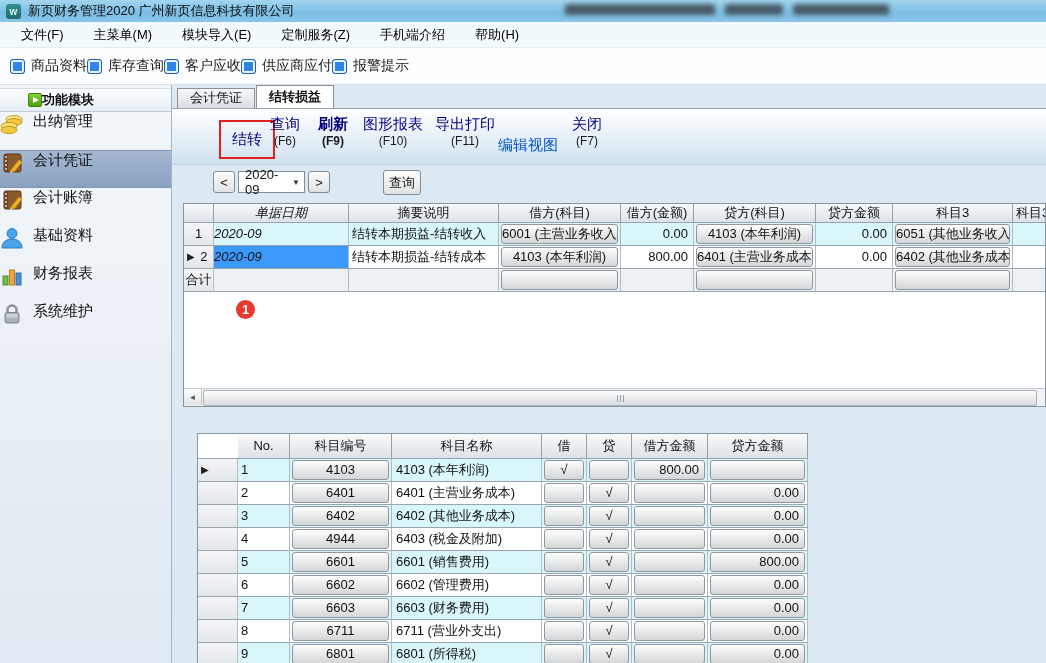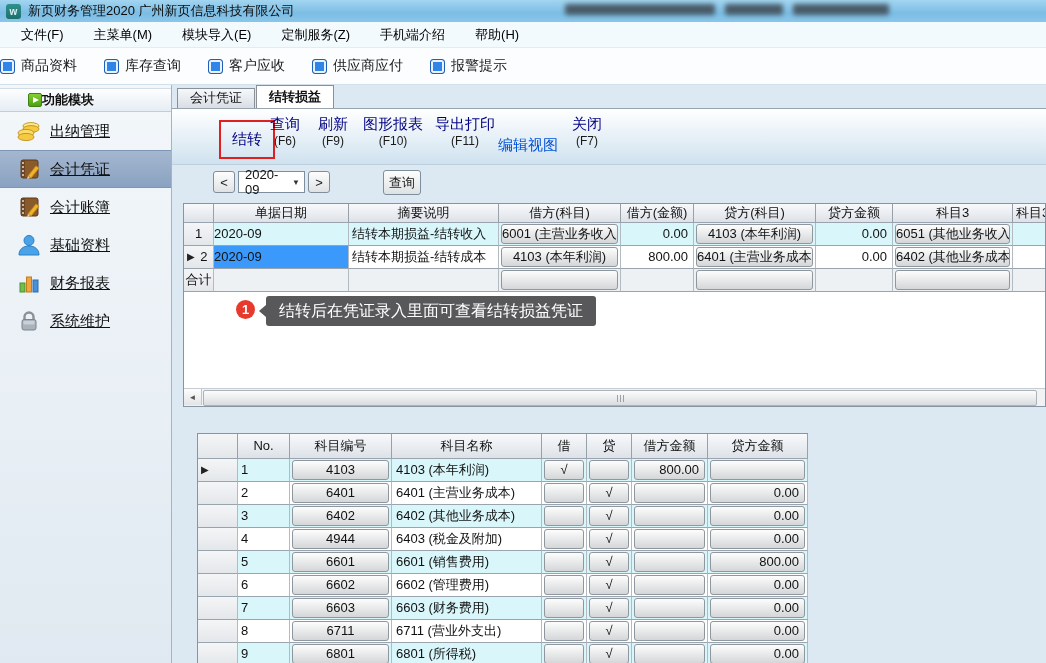--- a/index.html
+++ b/index.html
@@ -13,36 +13,36 @@
     color:#d8f2f3;font-size:10px;font-weight:bold;display:flex;align-items:center;justify-content:center;}
   .title-text{margin-left:7px;font-size:13px;color:#0b0b0b;}
   .blur-strip{position:absolute;left:565px;top:4px;height:12px;display:flex;gap:10px;filter:blur(2.6px);opacity:.78;}
   .blur-strip i{display:block;height:11px;background:#383d43;border-radius:2px;}
   
   .menubar{position:absolute;top:22px;left:0;width:100%;height:26px;background:#f3fafd;
     border-bottom:1px solid #e2ecf2;display:flex;align-items:center;padding-left:6px;box-sizing:border-box;}
   .menu-item{padding:0 15px;font-size:13px;color:#000;}
   
   .quickbar{position:absolute;top:48px;left:0;width:100%;height:37px;background:#fbfdff;
-    border-bottom:1px solid #d3dfe8;display:flex;align-items:center;gap:27px;box-sizing:border-box;}
+    border-bottom:1px solid #d3dfe8;display:flex;align-items:center;padding-left:10px;box-sizing:border-box;}
   .quick-item{display:flex;align-items:center;gap:6px;font-size:14px;color:#1a1a1a;}
   .quick-icon{width:13px;height:13px;border-radius:3px;background:#2f86e8;border:1px solid #1f5fb8;
     box-shadow:inset 0 0 0 2px rgba(255,255,255,.9);}
   
   .bodyarea{position:absolute;top:85px;left:0;right:0;bottom:0;}
   .sidebar{position:absolute;top:0;left:0;width:172px;height:100%;box-sizing:border-box;
     background:linear-gradient(180deg,#f3f7fa,#e0e9f1);border-right:1px solid #9fb6c9;}
   .mod-header{margin-top:3px;height:22px;display:flex;align-items:center;gap:0;padding-left:28px;
     background:linear-gradient(#fdfeff,#e6edf4);border-top:1px solid #d2dce5;border-bottom:1px solid #c2cdd8;
     font-size:13px;font-weight:bold;}
   .play-icon{width:12px;height:12px;border-radius:2px;background:linear-gradient(#83d22f,#4f9e14);
     border:1px solid #3c8410;position:relative;}
   .play-icon::after{content:"";position:absolute;left:4px;top:2.5px;border-left:6px solid #fff;
     border-top:3.5px solid transparent;border-bottom:3.5px solid transparent;}
-  .nav-item{height:38px;display:flex;align-items:center;gap:9px;padding-left:17px;font-size:15px;color:#101010;text-decoration:underline;}
+  .nav-item{height:38px;display:flex;align-items:flex-start;gap:9px;font-size:15px;color:#101010;}
   .nav-item.selected{background:linear-gradient(#a4b7d0,#8aa2c1);border-top:1px solid #7d96b6;
     border-bottom:1px solid #7d96b6;height:36px;}
   .nav-icon{width:24px;height:24px;flex:0 0 24px;}
   .nav-icon svg{width:24px;height:24px;display:block;}
   .msg-bar{position:absolute;top:452px;left:0;width:171px;height:25px;box-sizing:border-box;
     border-top:1px solid #b9c6d4;border-bottom:1px solid #b9c6d4;background:linear-gradient(#f4f8fb,#e6edf4);
     display:flex;align-items:center;gap:6px;padding-left:62px;font-size:13px;}
   .msg-bar svg{width:16px;height:16px;}
   
   .main{position:absolute;top:0;left:172px;right:0;bottom:0;}
@@ -52,21 +52,21 @@
   .tab.active{height:22px;line-height:21px;background:#fff;font-weight:bold;position:relative;z-index:3;}
   .toolband{position:absolute;top:23px;left:0;right:0;height:57px;box-sizing:border-box;
     background:linear-gradient(#ffffff,#cfe2ef);border-top:1px solid #98a4b0;border-bottom:1px solid #bed0de;}
   .tbtn{position:absolute;top:6px;text-align:center;color:#000080;}
   .tbtn .lbl{font-size:15px;white-space:nowrap;}
   .tbtn .fk{font-size:12px;color:#1a1a1a;margin-top:0;}
   .tbtn.hl{top:11px;border:2px solid #e02020;width:52px;height:35px;display:flex;align-items:center;justify-content:center;margin-left:16px;}
   .tbtn.single .lbl{margin-top:21px;}
   .tbtn.bright{color:#0052d9;}
   .tb1{left:113px;transform:translateX(-50%);}
-  .tb2{left:161px;transform:translateX(-50%);}
+  .tb2{left:161px;transform:translateX(-50%);font-weight:bold;}
   .tb3{left:221px;transform:translateX(-50%);}
   .tb4{left:293px;transform:translateX(-50%);}
   .tb5{left:356px;transform:translateX(-50%);}
   .tb6{left:415px;transform:translateX(-50%);}
   .tb0{left:31px;}
   
   .btn3d{background:linear-gradient(#fdfdfd,#dfe2e4);border:1px solid #7e8e9c;border-radius:3px;
     box-sizing:border-box;display:flex;align-items:center;justify-content:center;font-size:13px;color:#222;}
   .period-row{position:absolute;top:80px;left:0;right:0;height:38px;}
   .pprev{position:absolute;left:41px;top:6px;width:22px;height:22px;}
@@ -87,42 +87,42 @@
   .amt{text-align:right;padding-right:5px;}
   .rowarrow{font-size:10px;color:#222;float:left;margin-left:3px;}
   .gbtn{display:block;margin:1px 2px;height:18px;line-height:17px;background:linear-gradient(#fdfdfd,#d4d6d8);
     border:1px solid #8f979e;border-radius:3px;font-size:13px;text-align:center;overflow:hidden;white-space:nowrap;}
   .gbtn.ramt{text-align:right;padding-right:5px;}
   
   .upper-wrap{position:absolute;left:11px;top:118px;width:863px;height:204px;background:#fff;
     border:1px solid #8895a0;box-sizing:border-box;overflow:hidden;}
   .urow{display:flex;height:23px;line-height:22px;}
   .urow.head{height:19px;line-height:18px;}
-  .u0{width:30px;}.u1{width:135px;}.u2{width:150px;padding-left:3px;}.u3{width:122px;}
+  .u0{width:30px;}.u1{width:135px;font-style:italic;}.u2{width:150px;padding-left:3px;}.u3{width:122px;}
   .u4{width:73px;}.u5{width:122px;}.u6{width:77px;}.u7{width:120px;}.u8{width:120px;}
   .urow.head .u2{padding-left:0;}
   .u8.hc{text-align:left;padding-left:3px;}
   .hscroll{position:absolute;left:0;right:0;bottom:0;height:17px;background:#f1f2f3;border-top:1px solid #c6ccd2;}
   .sb-left{position:absolute;left:0;top:0;width:17px;height:16px;background:linear-gradient(#fdfdfd,#e2e4e6);
     border-right:1px solid #c0c6cc;color:#555;font-size:8px;display:flex;align-items:center;justify-content:center;}
   .sb-thumb{position:absolute;left:19px;top:1px;width:832px;height:14px;border:1px solid #aab2ba;border-radius:2px;
     background:linear-gradient(#fdfdfd,#d9dcdf);display:flex;align-items:center;justify-content:center;gap:2px;}
   .sb-thumb i{display:block;width:1px;height:7px;background:#98a0a8;}
   
   .anno-badge{position:absolute;left:64px;top:215px;width:19px;height:19px;border-radius:50%;background:#e8392d;
     color:#fff;font-size:13px;font-weight:bold;display:flex;align-items:center;justify-content:center;z-index:6;}
   .anno-tip{position:absolute;left:94px;top:211px;height:30px;line-height:30px;background:#58585a;color:#fff;
     font-size:16px;padding:0 13px;border-radius:3px;z-index:6;}
   .anno-tip::before{content:"";position:absolute;left:-7px;top:9px;border-top:6px solid transparent;
     border-bottom:6px solid transparent;border-right:7px solid #58585a;}
   
   .lower-wrap{position:absolute;left:25px;top:348px;width:611px;background:#fff;
     border:1px solid #8895a0;box-sizing:border-box;}
   .lrow{display:flex;height:23px;line-height:22px;background:#fff;}
-  .lrow.head{height:25px;line-height:24px;}
+  .lrow.head{height:25px;line-height:24px;align-items:flex-end;}
   .lrow.odd .dc{background:#d9f6fa;}
   .l0{width:40px;background:linear-gradient(#f4f5f7,#e4e7ea);text-align:center;}
   .l1{width:52px;padding-left:3px;}
   .l2{width:102px;}.l3{width:150px;padding-left:4px;}.l4{width:45px;}.l5{width:45px;}
   .l6{width:76px;}.l7{width:100px;}
   .l1.selno{background:#3b99fc;}
   .lrow.head .l1{padding-left:0;text-align:center;}
   .lrow.head .l3{padding-left:0;}
 </style>
 </head>
@@ -368,21 +368,20 @@
           <div class="sb-left">◄</div>
           <div class="sb-thumb">
               <i></i>
               <i></i>
               <i></i>
             </div>
         </div>
       </div>
 
       <div class="anno-badge">1</div>
-      <div class="anno-tip">结转后在凭证录入里面可查看结转损益凭证</div>
 
       <div class="lower-wrap" id="lower-grid">
           <div class="lrow head">
             <div class="cell hc l0"></div>
             <div class="cell l1 hc">No.</div>
             <div class="cell l2 hc">科目编号</div>
             <div class="cell l3 hc">科目名称</div>
             <div class="cell l4 hc">借</div>
             <div class="cell l5 hc">贷</div>
             <div class="cell l6 hc">借方金额</div>

